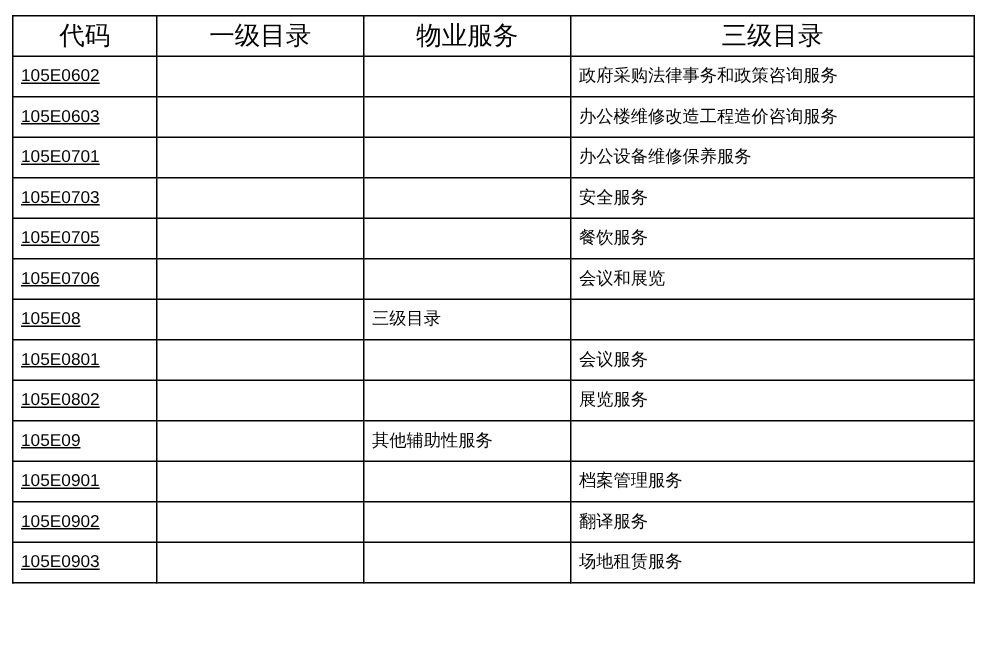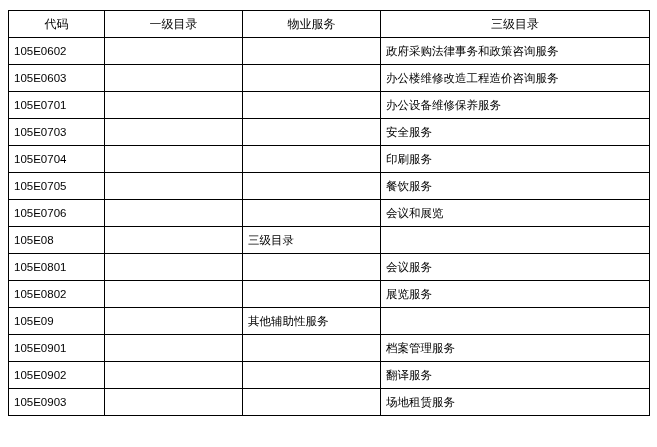--- a/index.html
+++ b/index.html
@@ -36,27 +36,28 @@
     border: 1px solid #000000;
     height: 26px;
     padding: 0 5px;
     font-size: 11.5px;
     line-height: 26px;
     font-weight: normal;
     white-space: nowrap;
     overflow: hidden;
   }
   table.catalog thead th {
-    font-size: 12px;
+    font-size: 17px;
   }
   table.catalog tbody td {
     text-align: left;
   }
   table.catalog tbody td.code {
     text-align: left;
+    text-decoration: underline;
   }
   table.catalog tbody td.empty {
     text-align: left;
   }
 </style>
 </head>
 <body>
 
 <div class="page">
   <table class="catalog">
@@ -91,26 +92,20 @@
         <td class="code">105E0701</td>
         <td class="empty"></td>
         <td class="empty"></td>
         <td>办公设备维修保养服务</td>
       </tr>
       <tr>
         <td class="code">105E0703</td>
         <td class="empty"></td>
         <td class="empty"></td>
         <td>安全服务</td>
-      </tr>
-      <tr>
-        <td class="code">105E0704</td>
-        <td class="empty"></td>
-        <td class="empty"></td>
-        <td>印刷服务</td>
       </tr>
       <tr>
         <td class="code">105E0705</td>
         <td class="empty"></td>
         <td class="empty"></td>
         <td>餐饮服务</td>
       </tr>
       <tr>
         <td class="code">105E0706</td>
         <td class="empty"></td>

